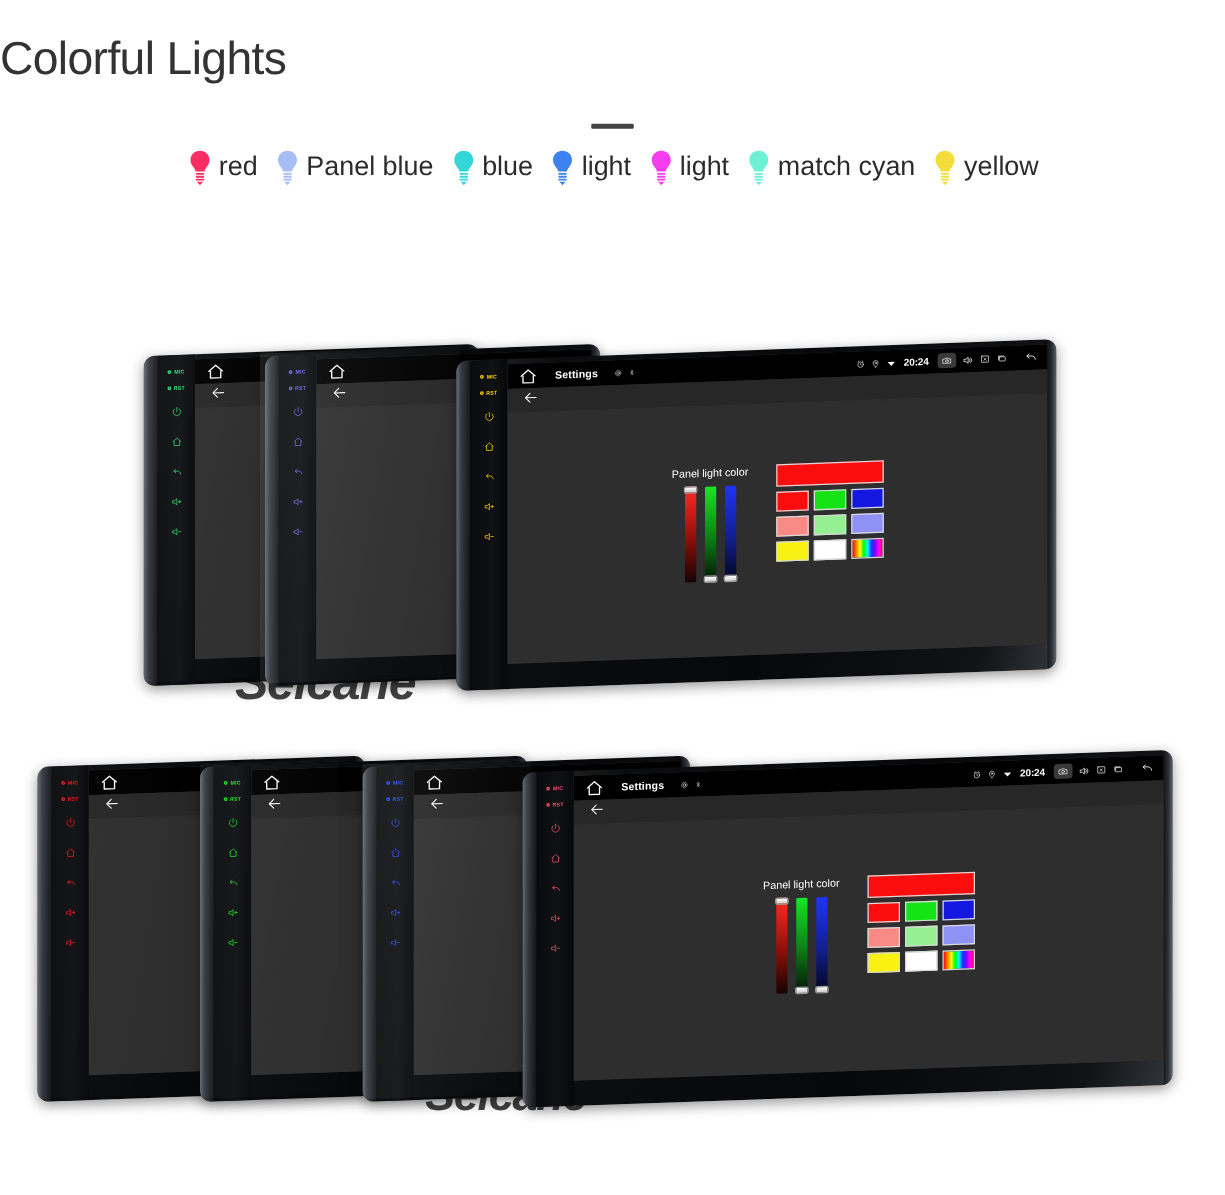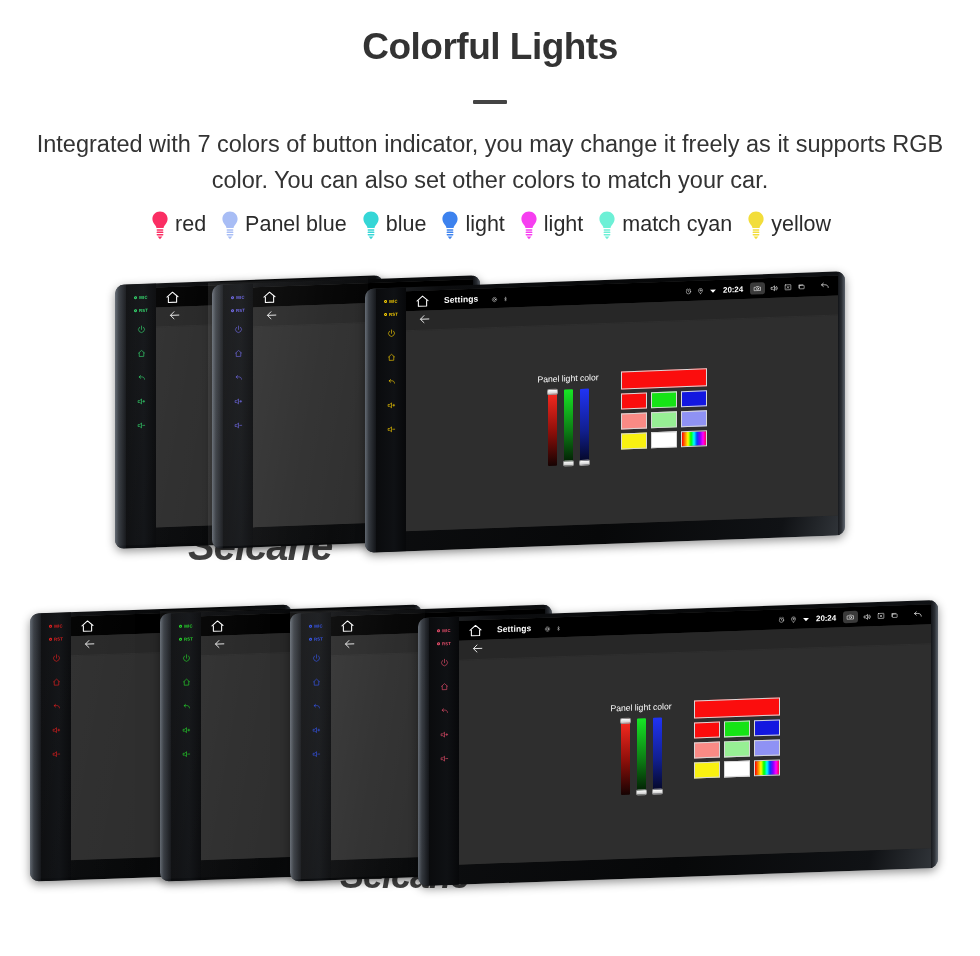--- a/index.html
+++ b/index.html
@@ -6,23 +6,23 @@
   html, body {
     width: 980px; height: 956px;
     background: #ffffff;
     font-family: "Liberation Sans", sans-serif;
     overflow: hidden;
   }
   .page { position: relative; width: 980px; height: 956px; background:#fff; }
 
   
   .title {
-    text-align: center;
+    text-align: left;
     font-size: 37px;
-    font-weight: bold;
+    font-weight: normal;
     color: #333333;
     letter-spacing: -0.5px;
     padding-top: 27px;
     line-height: 1.1;
   }
   .divider-wrap { text-align:center; padding-top: 22px; }
   .divider { display:inline-block; width: 34px; height: 4px; background:#444; border-radius:1px; }
 
   .subtitle {
     text-align: center;
@@ -150,21 +150,20 @@
 </style>
 </head>
 <body>
 
 <div class="page">
 
   <h1 class="title">Colorful Lights</h1>
   <div class="divider-wrap">
     <span class="divider"></span>
   </div>
-  <p class="subtitle">Integrated with 7 colors of button indicator, you may change it freely as it supports RGB color. You can also set other colors to match your car.</p>
 
   <div class="legend" id="legend">
       <div class="legend-item">
         <span>
           <svg class="bulb" viewBox="0 0 22 30">
             <path d="M11 1.5c-4.4 0-7.6 3.3-7.6 7.4 0 3.1 1.8 5 3 6.6.7 1 1 1.7 1 2.6h7.2c0-.9.3-1.6 1-2.6 1.2-1.6 3-3.5 3-6.6 0-4.1-3.2-7.4-7.6-7.4z" fill="#fa2e63"></path>
             <rect x="7.6" y="19.3" width="6.8" height="1.5" rx=".7" fill="#fa2e63"></rect>
             <rect x="7.6" y="21.6" width="6.8" height="1.5" rx=".7" fill="#fa2e63"></rect>
             <rect x="7.6" y="23.9" width="6.8" height="1.5" rx=".7" fill="#fa2e63"></rect>
             <path d="M8.6 26.4h4.8L11 29.2z" fill="#fa2e63"></path>

